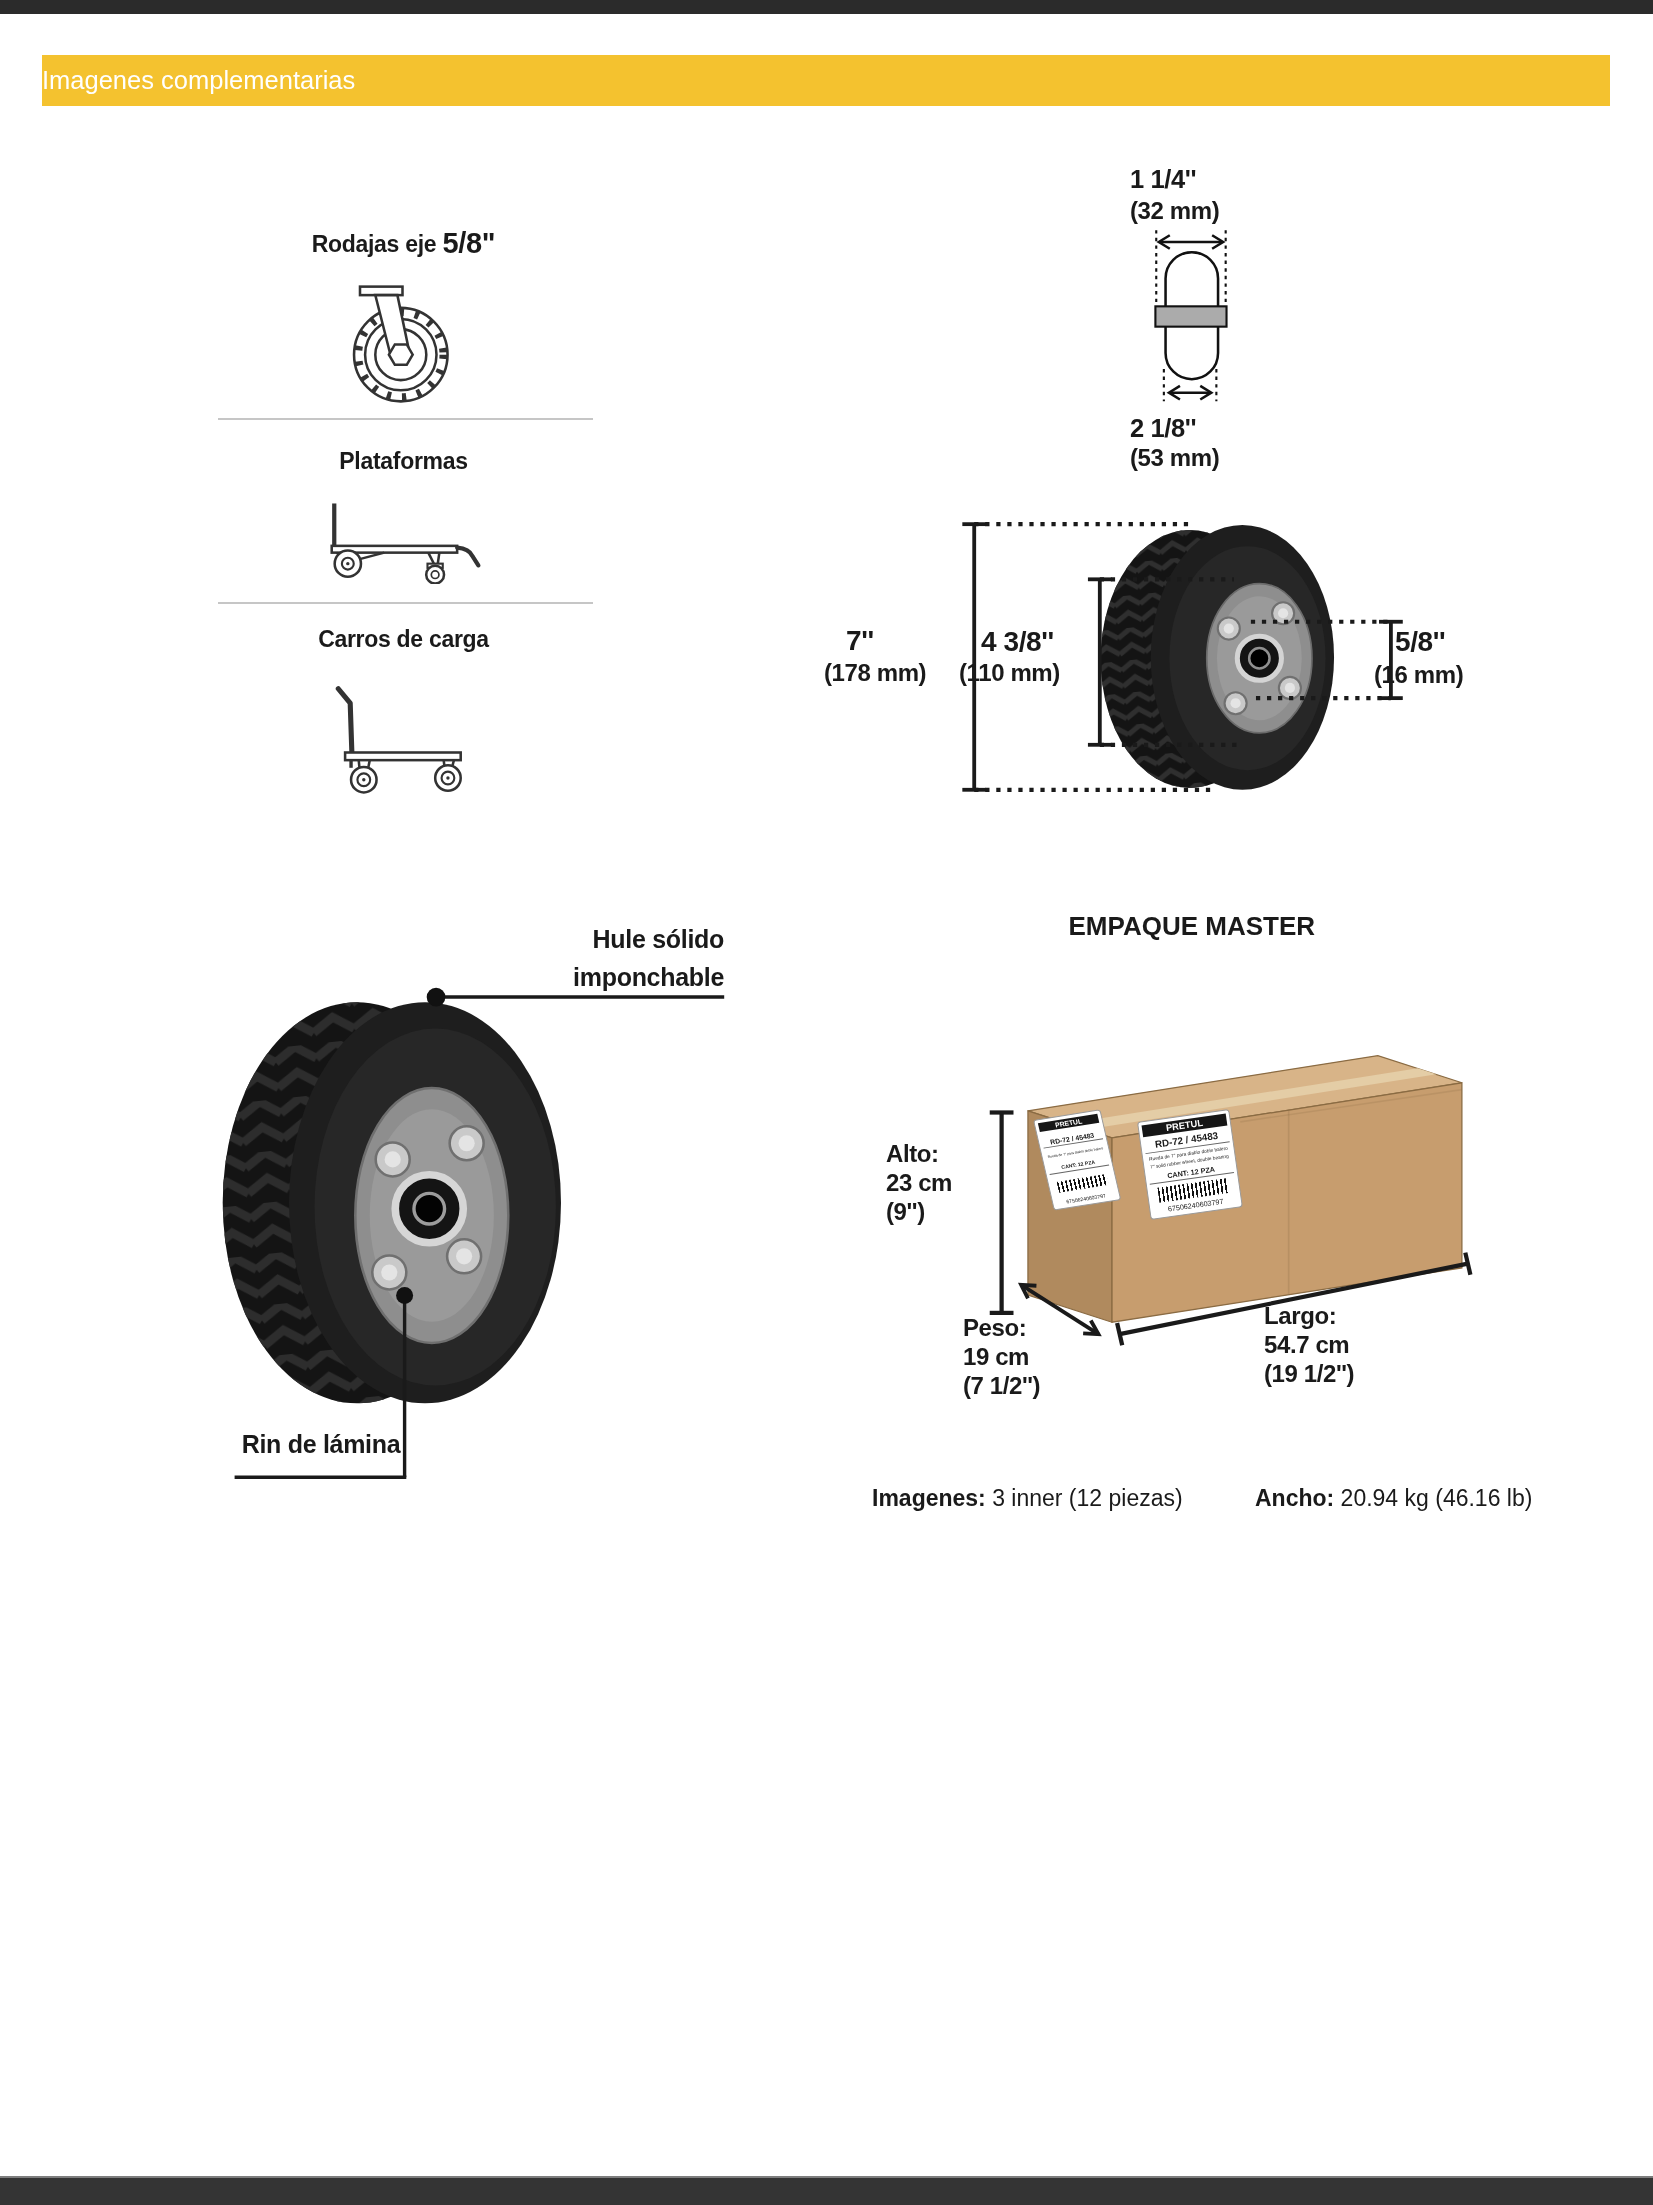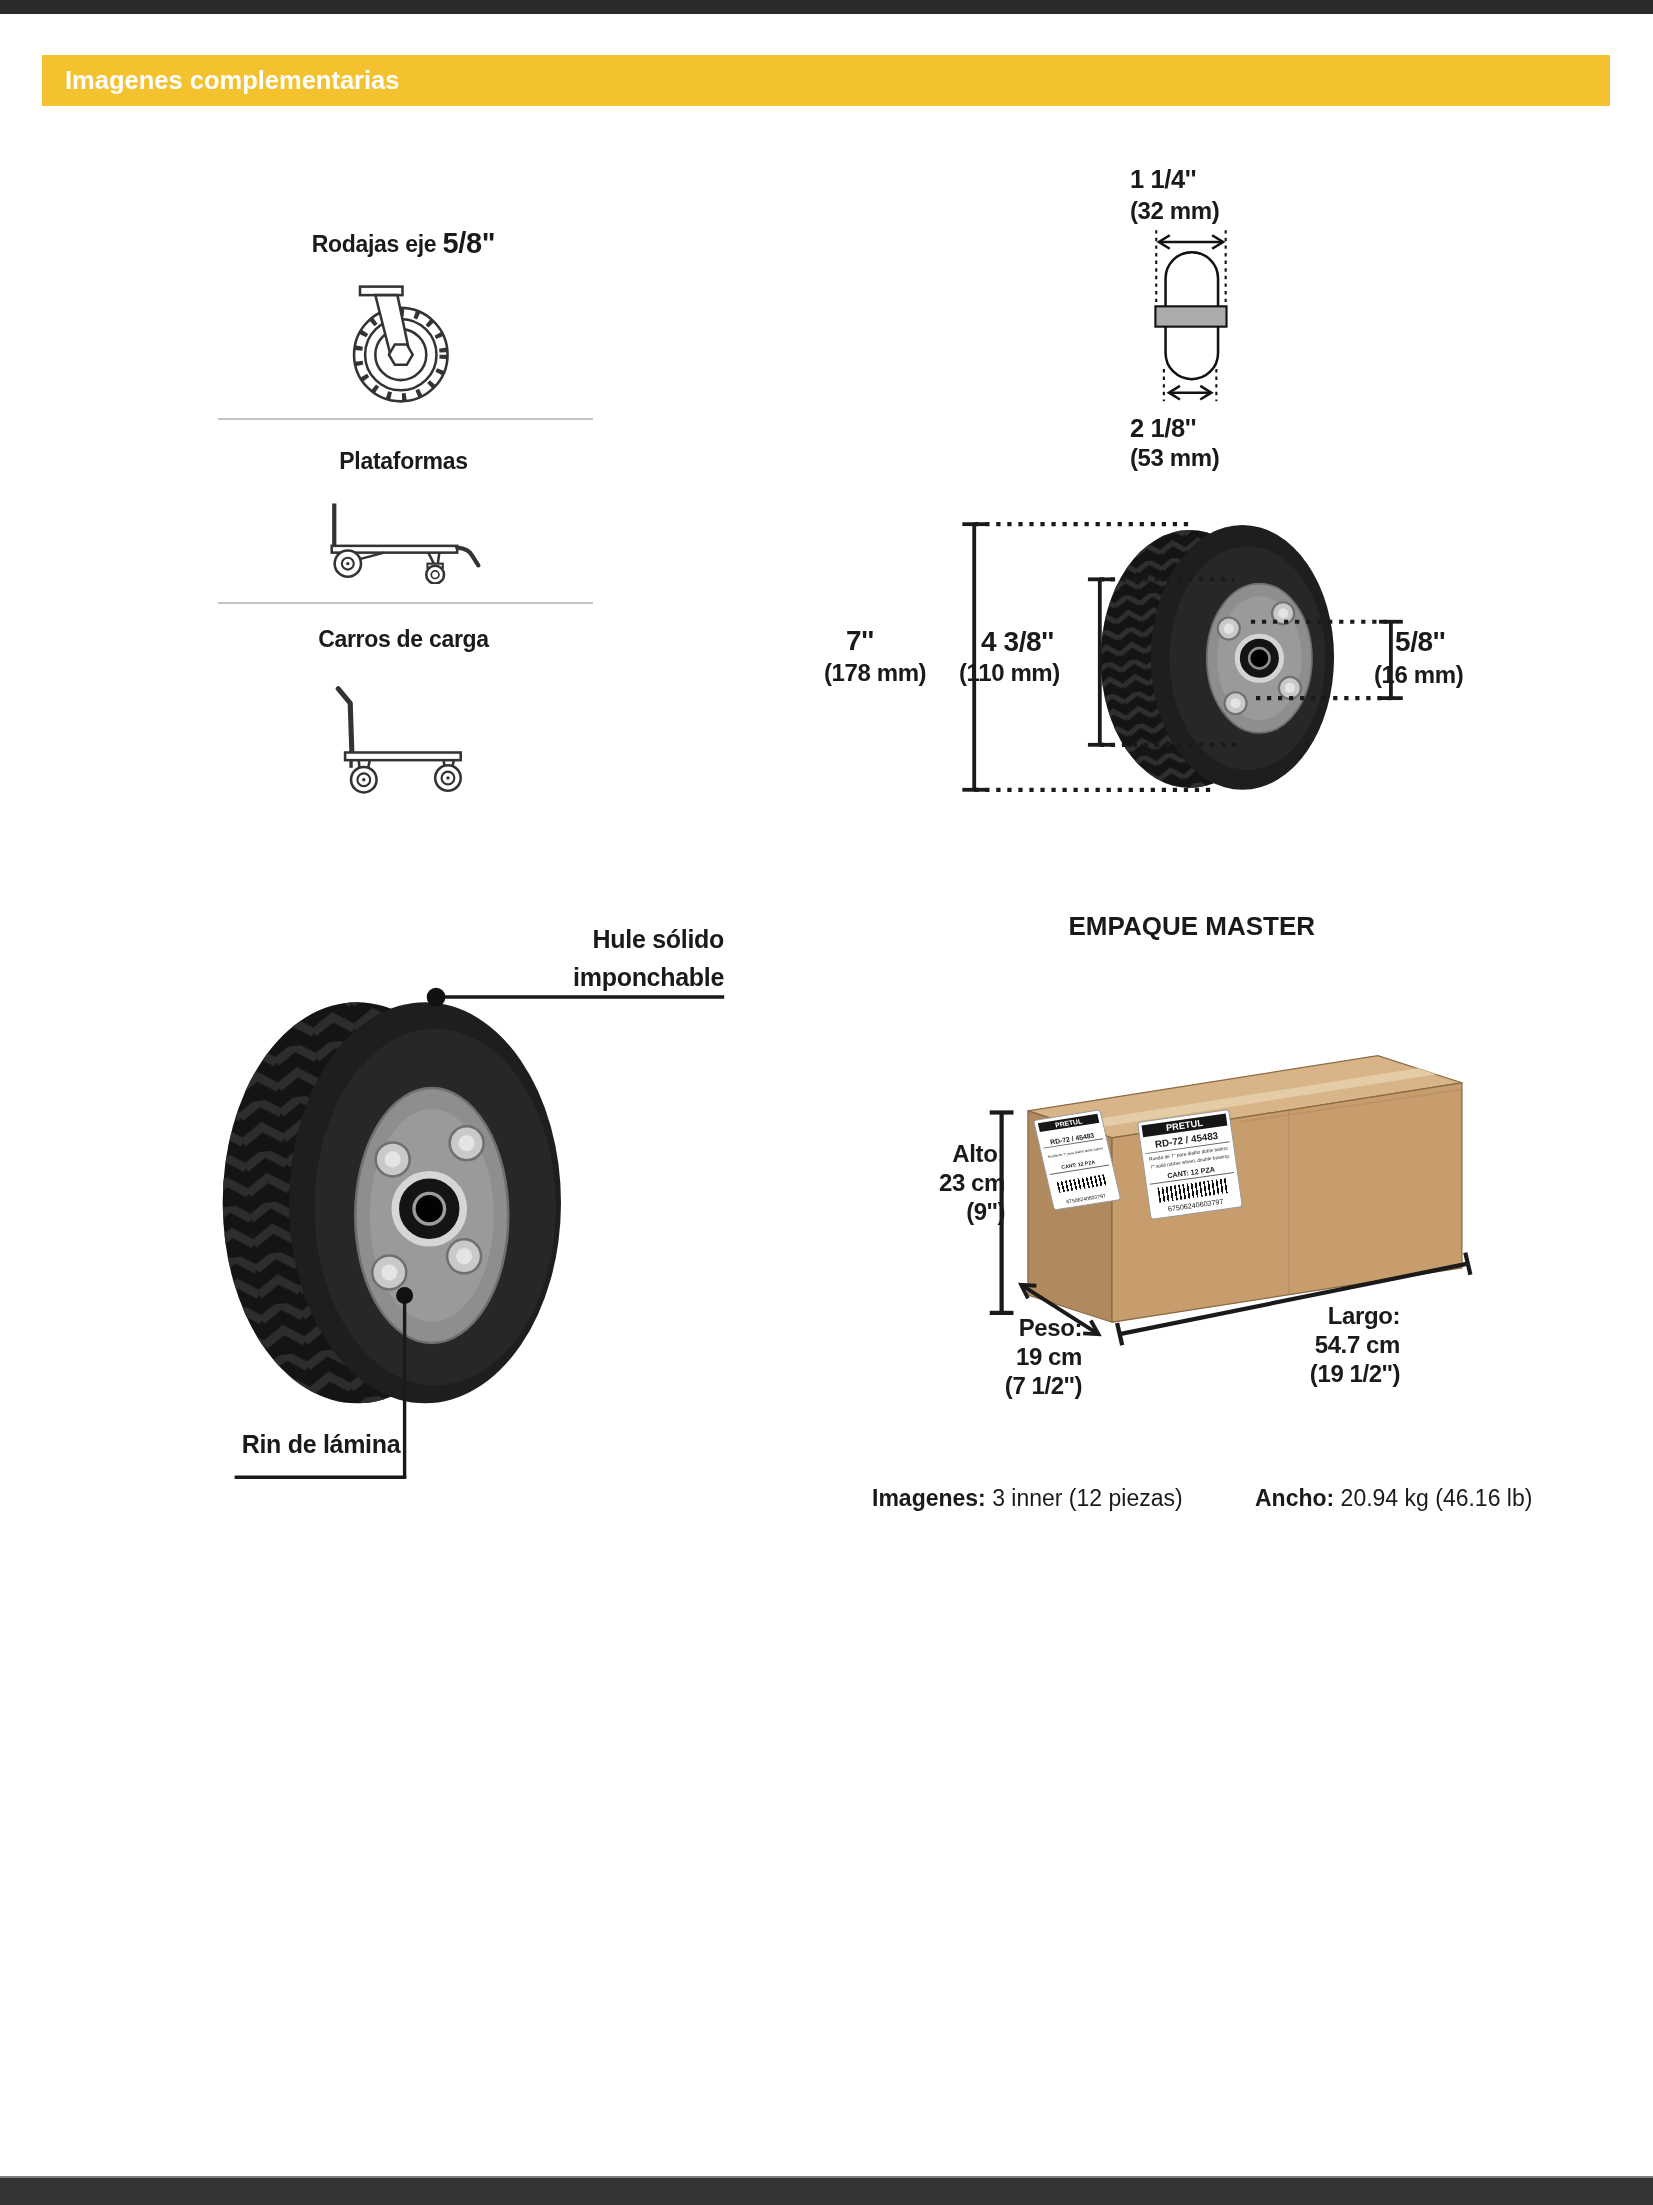--- a/index.html
+++ b/index.html
@@ -3,35 +3,35 @@
 <meta charset="utf-8">
 <style>
   html,body{margin:0;padding:0;background:#fff;}
   #page{position:relative;width:1654px;height:2205px;background:#ffffff;overflow:hidden;
         font-family:"Liberation Sans", sans-serif;color:#1a1a1a;}
   .abs{position:absolute;}
   .bar-top{left:0;top:0;width:1654px;height:13.6px;background:#2B2B2B;}
   .bar-bottom{left:0;top:2176px;width:1654px;height:30px;background:#343434;
               border-top:2.5px solid #7E7E7E;box-sizing:border-box;}
   .header-bar{left:42px;top:55px;width:1568px;height:51px;background:#F4C22F;}
-  .header-bar span{display:block;padding-left:23px;line-height:51px;font-size:25.5px;
-                   font-weight:700;color:#ffffff;letter-spacing:0px;}
+  .header-bar span{display:block;line-height:51px;font-size:25.5px;
+                   font-weight:400;color:#ffffff;letter-spacing:0px;}
   .gray-title{left:220px;top:172px;width:367px;height:41px;background:#CACACA;
               text-align:center;line-height:41px;font-size:23px;font-weight:700;}
   .centered-title{width:367px;text-align:center;font-weight:700;font-size:23px;letter-spacing:-0.3px;}
   .rodajas{left:220px;top:226px;}
   .rodajas .big{font-size:29px;position:relative;top:0.8px;}
   .divider{width:375px;height:1.7px;background:#C6C6C6;left:218px;}
   .dimtxt{font-weight:700;text-align:left;letter-spacing:-0.4px;white-space:nowrap;}
   .in-lg{font-size:28px;}
   .in-md{font-size:25.5px;}
   .mm{font-size:24px;}
   .callout{font-weight:700;font-size:25px;letter-spacing:-0.3px;}
   .emp-title{left:1060px;top:911px;width:255px;text-align:right;font-size:26px;font-weight:700;}
-  .dim3{font-weight:700;font-size:24px;line-height:29px;text-align:right;letter-spacing:-0.4px;white-space:nowrap;}
+  .dim3{font-weight:700;font-size:24px;line-height:29px;text-align:left;letter-spacing:-0.4px;white-space:nowrap;}
   .foot-line{font-size:23px;white-space:nowrap;}
   .foot-line b{font-weight:700;}
   
   .boxlabel{background:#ffffff;border:0.8px solid #9a9a9a;border-radius:3.4px;
             box-sizing:border-box;padding:2.5px 3.4px;display:flex;flex-direction:column;
             justify-content:space-between;}
   .front-label{left:1137px;top:1122px;width:93px;height:99px;transform:rotate(-8deg);
                transform-origin:top left;}
   .side-label{left:1033px;top:1120px;width:68px;height:93px;transform:rotate(-13deg) skewY(4deg);
               transform-origin:top left;}

